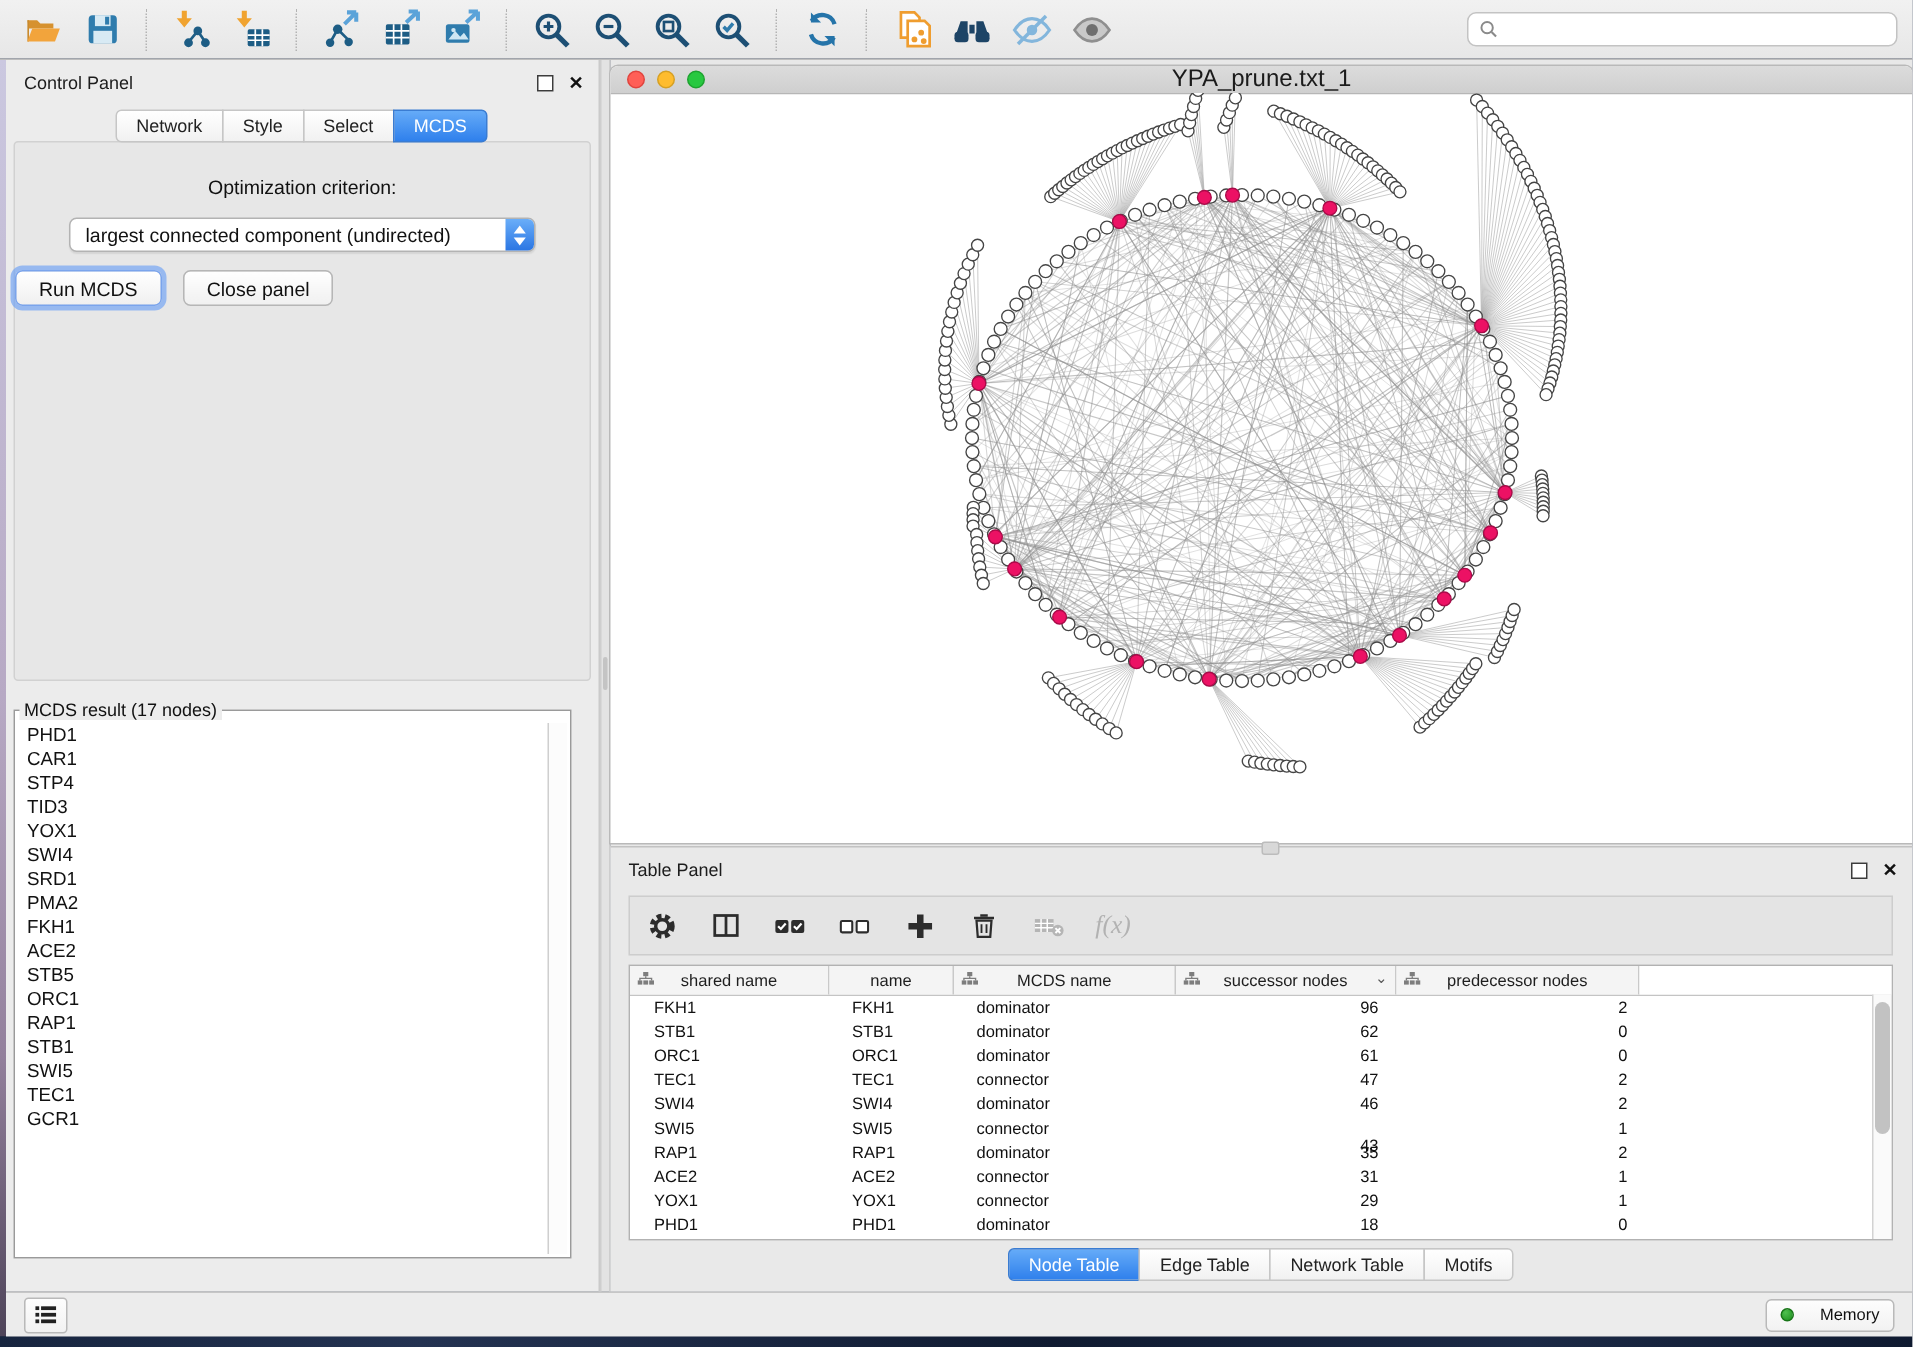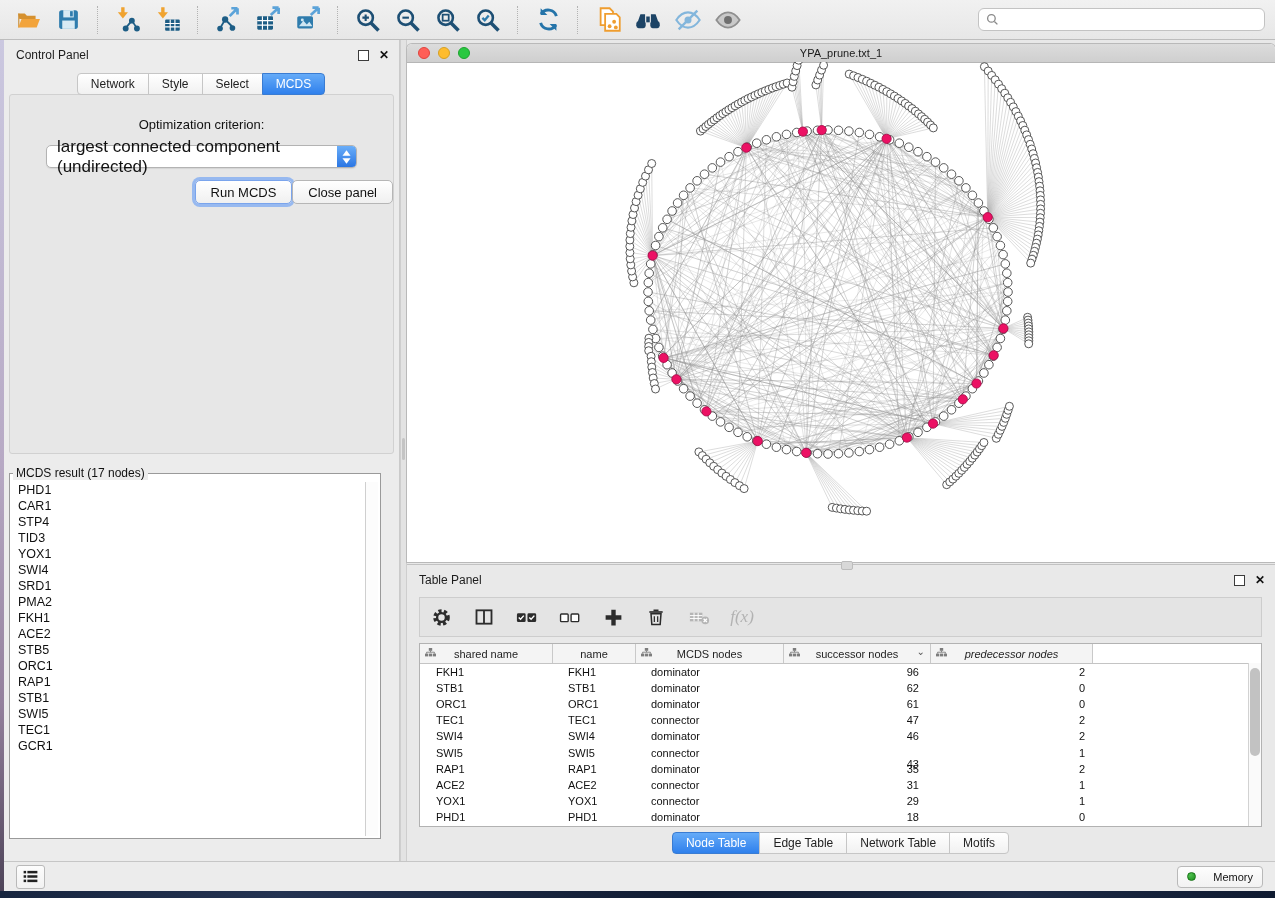--- a/index.html
+++ b/index.html
@@ -32,44 +32,44 @@
   .tab{height:20px;padding:0 13px;display:flex;align-items:center;font-size:12px;color:#222;
     background:linear-gradient(#ffffff,#f1f1f1);border:1px solid #c6c6c6;margin-left:-1px;}
   .tab:first-child{border-radius:4px 0 0 4px;}
   .tab:last-child{border-radius:0 4px 4px 0;}
   .tab.active{background:linear-gradient(#65abf8,#2f80ec);color:#fff;border-color:#3a7cd2;}
   .ctab-content{position:absolute;left:5px;top:54px;width:385px;height:360px;background:#e7e7e7;
     border:1px solid #d1d1d1;border-radius:3px;box-sizing:border-box;}
   .opt-label{margin-top:22px;text-align:center;font-size:13px;color:#111;}
   .dropdown{position:relative;margin:13px auto 0;width:311px;height:23px;background:#fff;
     border:1px solid #b3b3b3;border-radius:5px;box-sizing:border-box;display:flex;align-items:center;
-    font-size:17px;color:#111;padding-left:10px;box-shadow:0 1px 1px rgba(0,0,0,.08);}
+    font-size:13px;color:#111;padding-left:10px;box-shadow:0 1px 1px rgba(0,0,0,.08);}
   .stepper{position:absolute;right:0;top:0;width:19px;height:21px;border-radius:0 4px 4px 0;
     background:linear-gradient(#6aaef9,#2b76e3);display:flex;flex-direction:column;align-items:center;justify-content:center;gap:2px;}
-  .btn-row{margin-top:12px;display:flex;justify-content:flex-end;}
+  .btn-row{margin-top:12px;display:flex;justify-content:flex-start;gap:14px;}
   .btn{height:24px;padding:0 15px;font-size:13px;color:#111;font-family:"Liberation Sans",sans-serif;
     background:linear-gradient(#ffffff,#f0f0f0);border:1px solid #b6b6b6;border-radius:5px;}
   .btn.focus-ring{box-shadow:0 0 0 3px rgba(108,160,245,.65);border-color:#7aa4ec;}
   .result-box{position:absolute;left:5px;top:426px;width:372px;height:373px;margin:0;padding:0;
     border:1px solid #9a9a9a;background:#fff;box-sizing:border-box;}
   .result-box legend{font-size:12px;color:#111;padding:0 3px;margin-left:3px;background:#ececec;}
   .mcds-list{position:absolute;left:1px;top:2px;right:15px;bottom:2px;overflow:hidden;}
   .mcds-item{font-size:12.5px;color:#111;line-height:16px;padding-left:7px;}
   .list-sb{position:absolute;top:2px;right:2px;bottom:2px;width:12px;border-left:1px solid #cfcfcf;background:#fcfcfc;}
   
   .v-split{position:absolute;left:400px;top:40px;width:7px;height:821px;background:#e3e3e3;
     border-left:1px solid #cecece;border-right:1px solid #cecece;box-sizing:border-box;}
   .v-grip{position:absolute;left:1px;top:398px;width:3px;height:22px;background:#c4c4c4;border-radius:2px;}
   .right-bg{position:absolute;left:407px;top:40px;width:868px;height:821px;background:#e8e8e8;}
   
   .net-window{position:absolute;left:407px;top:44px;width:868px;height:518px;background:#fff;
     border-radius:5px 5px 0 0;box-shadow:0 0 0 1px #b9b9b9;}
   .net-titlebar{position:relative;height:18px;background:linear-gradient(#dcdcdc,#cfcfcf);
     border-bottom:1px solid #b6b6b6;border-radius:5px 5px 0 0;display:flex;align-items:center;justify-content:center;}
-  .net-title{font-size:11px;color:#1b1b1b;}
+  .net-title{font-size:16px;color:#1b1b1b;}
   .lights{position:absolute;left:11px;top:3px;display:flex;gap:8px;}
   .light{width:12px;height:12px;border-radius:50%;box-sizing:border-box;}
   .light.red{background:#ff5f57;border:1px solid #e0443e;}
   .light.yellow{background:#febc2e;border:1px solid #d6a023;}
   .light.green{background:#28c840;border:1px solid #1da32f;}
   .net-canvas{position:absolute;left:0;top:18px;width:868px;height:500px;}
   
   .table-panel{position:absolute;left:407px;top:564px;width:868px;height:297px;background:#e9e9e9;
     border-top:1px solid #c2c2c2;box-sizing:border-box;}
   .h-grip{position:absolute;left:50%;top:-4px;width:10px;height:7px;background:#d8d8d8;border:1px solid #bcbcbc;border-radius:2px;}
@@ -1308,34 +1308,34 @@
             <span>name</span>
           </div>
           <div class="th" style="width: 148px;">
             <svg class="hicon" width="11" height="11" viewBox="0 0 11 11">
               <rect x="3.8" y="0" width="3.4" height="2.8" fill="#7d7d7d"></rect>
               <path d="M5.5 2.8v1.4M1.6 5.6V4.2h7.8v1.4" stroke="#7d7d7d" fill="none" stroke-width="0.9"></path>
               <rect x="0" y="5.6" width="3.2" height="2.8" fill="#7d7d7d"></rect>
               <rect x="3.9" y="5.6" width="3.2" height="2.8" fill="#7d7d7d"></rect>
               <rect x="7.8" y="5.6" width="3.2" height="2.8" fill="#7d7d7d"></rect>
             </svg>
-            <span>MCDS nodes</span>
+            <span>MCDS name</span>
           </div>
           <div class="th" style="width: 147px;">
             <svg class="hicon" width="11" height="11" viewBox="0 0 11 11">
               <rect x="3.8" y="0" width="3.4" height="2.8" fill="#7d7d7d"></rect>
               <path d="M5.5 2.8v1.4M1.6 5.6V4.2h7.8v1.4" stroke="#7d7d7d" fill="none" stroke-width="0.9"></path>
               <rect x="0" y="5.6" width="3.2" height="2.8" fill="#7d7d7d"></rect>
               <rect x="3.9" y="5.6" width="3.2" height="2.8" fill="#7d7d7d"></rect>
               <rect x="7.8" y="5.6" width="3.2" height="2.8" fill="#7d7d7d"></rect>
             </svg>
             <span>successor nodes</span>
             <div class="sort">⌄</div>
           </div>
-          <div class="th" style="width: 162px; font-style: italic;">
+          <div class="th" style="width: 162px;">
             <svg class="hicon" width="11" height="11" viewBox="0 0 11 11">
               <rect x="3.8" y="0" width="3.4" height="2.8" fill="#7d7d7d"></rect>
               <path d="M5.5 2.8v1.4M1.6 5.6V4.2h7.8v1.4" stroke="#7d7d7d" fill="none" stroke-width="0.9"></path>
               <rect x="0" y="5.6" width="3.2" height="2.8" fill="#7d7d7d"></rect>
               <rect x="3.9" y="5.6" width="3.2" height="2.8" fill="#7d7d7d"></rect>
               <rect x="7.8" y="5.6" width="3.2" height="2.8" fill="#7d7d7d"></rect>
             </svg>
             <span>predecessor nodes</span>
           </div>
           <div class="th filler"></div>

